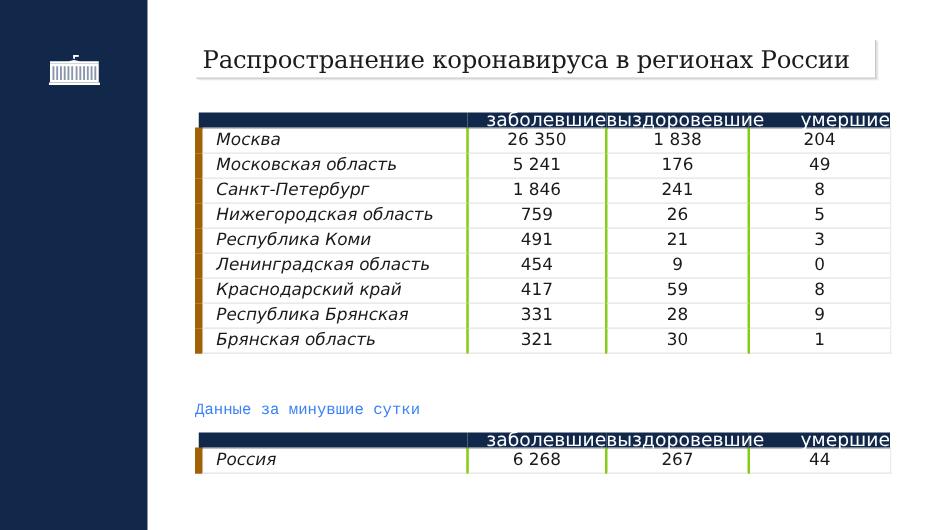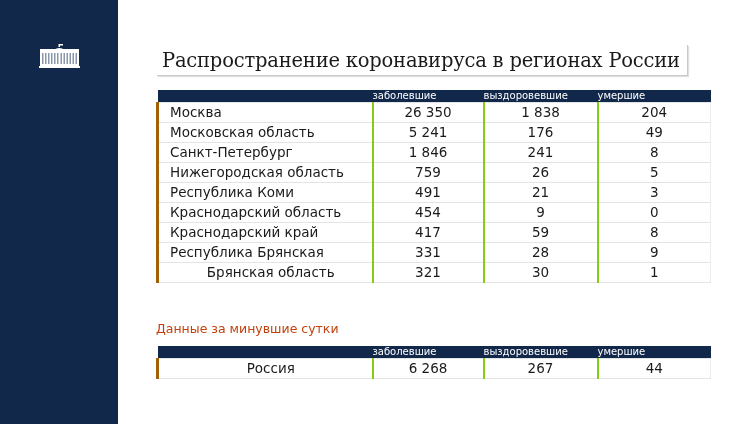--- a/index.html
+++ b/index.html
@@ -1,33 +1,33 @@
 <!DOCTYPE html>
 <html><head>
 <meta charset="utf-8">
 <style>
   * { margin: 0; padding: 0; box-sizing: border-box; }
   html, body { width: 750px; height: 424px; background: #ffffff; overflow: hidden; }
   body { position: relative; font-family: "DejaVu Sans", sans-serif; color: #1a1a1a; }
   .sidebar { position: absolute; left: 0; top: 0; width: 118px; height: 424px; background: #12284b; }
   .logo { position: absolute; left: 39px; top: 44px; width: 41px; width: 41px; height: 25px; }
-  .title-box { position: absolute; left: 157px; top: 45px; height: 31px; padding: 0 7px 0 5px;
+  .title-box { position: absolute; left: 157px; top: 32px; height: 31px; padding: 0 20px 0 5px;
     border-right: 1px solid #c8c8c8; border-bottom: 1px solid #c8c8c8;
     box-shadow: 1px 1px 1px rgba(0,0,0,0.12); background: #fff; }
   .title { font-family: "DejaVu Serif", serif; font-size: 19.5px; line-height: 31px; color: #1b1b1b; white-space: nowrap; letter-spacing: -0.2px; }
   table { position: absolute; left: 156px; border-collapse: collapse; width: 553px; table-layout: fixed; }
   #t1 { top: 90px; }
   #t2 { top: 346px; }
-  th { background: #12284b; color: #ffffff; font-weight: normal; font-size: 10px; height: 12px; line-height: 12px; text-align: left; padding: 0; }
+  th { background: #12284b; color: #ffffff; font-weight: normal; font-size: 15px; height: 12px; line-height: 12px; text-align: right; padding: 0; }
   td { height: 19.5px; font-size: 13.5px; line-height: 19px; border-top: 1px solid #e4e4e4; border-left: 2px solid #84cc16; padding: 0; text-align: center; color: #1a1a1a; white-space: nowrap; }
-  td.name { text-align: left; padding-left: 11px; border-left: 3px solid #a16207; }
+  td.name { text-align: left; padding-left: 11px; border-left: 6px solid #a16207; font-style: italic; }
   tr td:last-child { border-right: 1px solid #ececec; }
-  tbody tr:last-child td { border-bottom: 1px solid #e4e4e4; text-align: center; }
+  tbody tr:last-child td { border-bottom: 1px solid #e4e4e4; }
   col.c0 { width: 215px; } col.c1 { width: 111px; } col.c2 { width: 114px; } col.c3 { width: 113px; }
-  .subtitle { position: absolute; left: 156px; top: 321px; font-size: 12.5px; color: #c2410c; white-space: nowrap; }
+  .subtitle { position: absolute; left: 156px; top: 321px; font-size: 12.5px; color: #3b82f6; white-space: nowrap; font-family: Liberation Mono, monospace; }
 </style>
 </head>
 <body>
 
 <div class="sidebar">
   <svg class="logo" viewBox="0 0 41 25">
     <rect x="19.5" y="0" width="1.5" height="3" fill="#fff"></rect>
     <rect x="21" y="0" width="3" height="1.5" fill="#fff"></rect>
     <path d="M15 6 Q20 2 26 6 Z" fill="#fff"></path>
     <rect x="1" y="5" width="39" height="2" fill="#fff"></rect>
@@ -94,21 +94,21 @@
       <td>26</td>
       <td>5</td>
     </tr>
     <tr>
       <td class="name">Республика Коми</td>
       <td>491</td>
       <td>21</td>
       <td>3</td>
     </tr>
     <tr>
-      <td class="name">Краснодарский область</td>
+      <td class="name">Ленинградская область</td>
       <td>454</td>
       <td>9</td>
       <td>0</td>
     </tr>
     <tr>
       <td class="name">Краснодарский край</td>
       <td>417</td>
       <td>59</td>
       <td>8</td>
     </tr>

